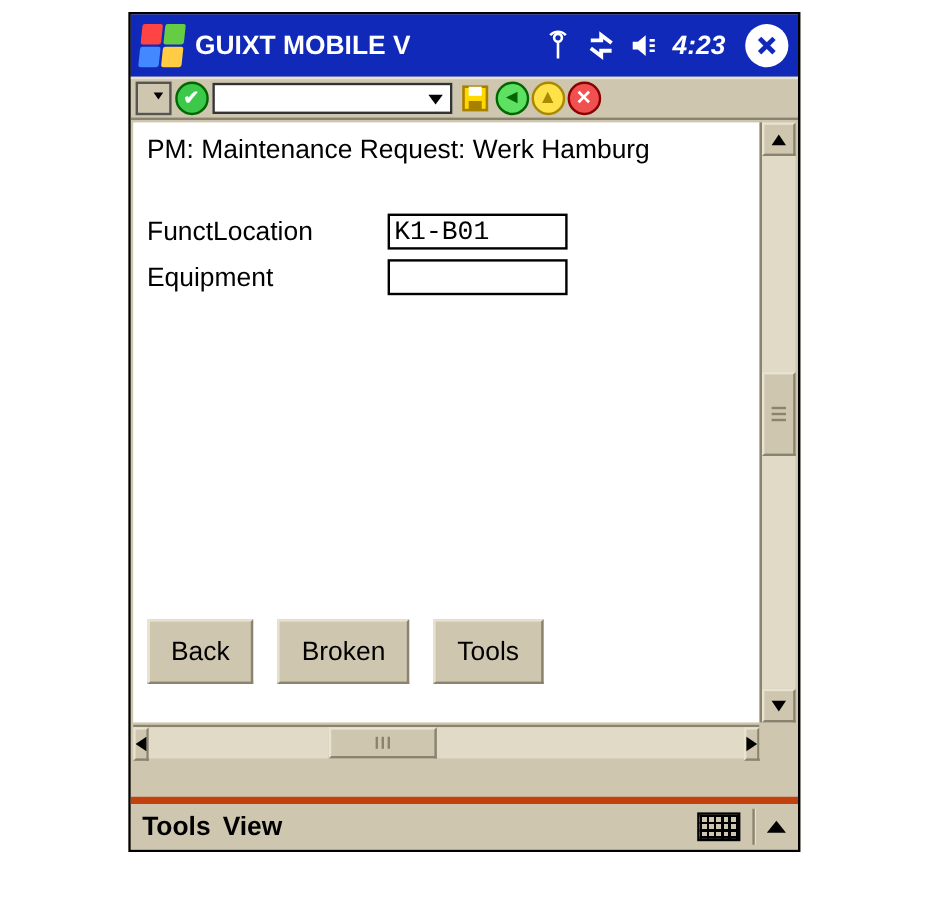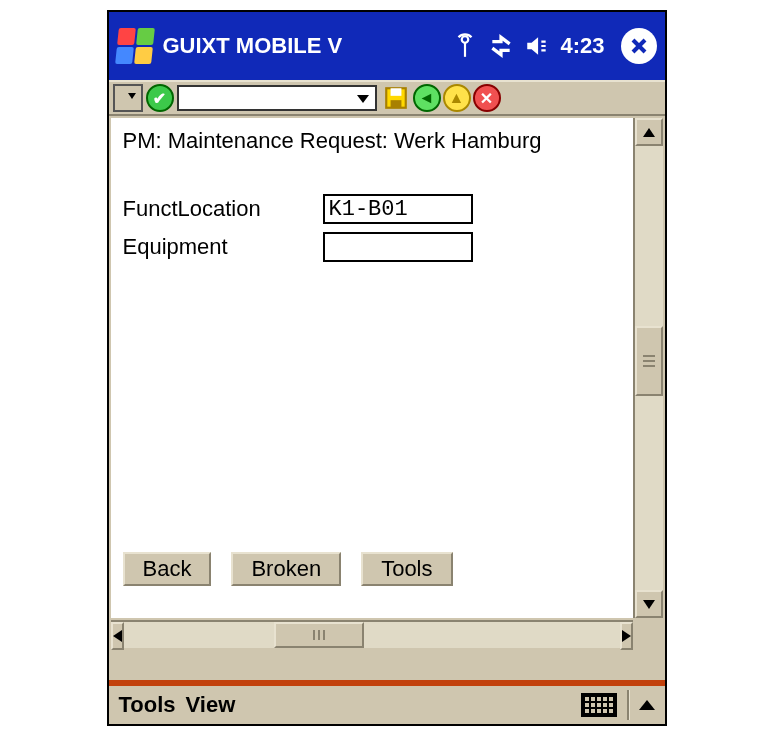--- a/index.html
+++ b/index.html
@@ -11,21 +11,21 @@
     align-items: flex-start;
     padding-top: 10px;
   }
   .device {
     width: 560px;
     border: 2px solid #000;
     background: #cfc6af;
   }
   
   .titlebar {
-    height: 68px;
+    height: 52px;
     background: #1029b8;
     display: flex;
     align-items: center;
     padding: 0 8px;
     color: #fff;
     font-weight: bold;
     font-size: 22px;
     gap: 6px;
     text-align: center;
   }
@@ -37,21 +37,21 @@
     gap: 2px;
     transform: skewX(-6deg);
     margin-right: 4px;
   }
   .win-flag div { border-radius: 2px; }
   .wf-r{background:#f44;} .wf-g{background:#6c4;} .wf-b{background:#48f;} .wf-y{background:#fc4;}
   .title-text { flex: 0 0 auto; white-space: nowrap; overflow: hidden; }
   .title-spacer { flex: 1; }
   .status-icons { display:flex; align-items:center; gap:10px; }
   .status-icons svg { width: 26px; height: 26px; }
-  .clock { font-size: 22px; font-weight: bold; }
+  .clock { font-size: 22px; font-weight: bold; font-style: italic; }
   .close-btn {
     width: 36px; height: 36px; border-radius: 50%;
     background: #fff; color: #1029b8;
     display:flex; align-items:center; justify-content:center;
     font-weight: bold; font-size: 26px;
     margin-left: 10px;
     cursor: pointer;
   }
 
   
@@ -177,21 +177,21 @@
     border: 2px solid #000;
     height: 30px;
     padding: 0 4px;
     background:#fff;
   }
   .inp-short { width: 150px; }
   .inp-long { width: 240px; }
   .button-row { margin-top: auto; margin-bottom: 20px; display:flex; gap: 20px; }
   .app-btn {
     font-size: 22px;
-    padding: 2px 18px;
+    padding: 12px 18px;
     background:#cfc6af;
     border-top: 2px solid #e8e2d0;
     border-left: 2px solid #e8e2d0;
     border-bottom: 2px solid #8a8370;
     border-right: 2px solid #8a8370;
     cursor:pointer;
   }
 
   .gap-bar { height: 30px; background:#cfc6af; }
 

